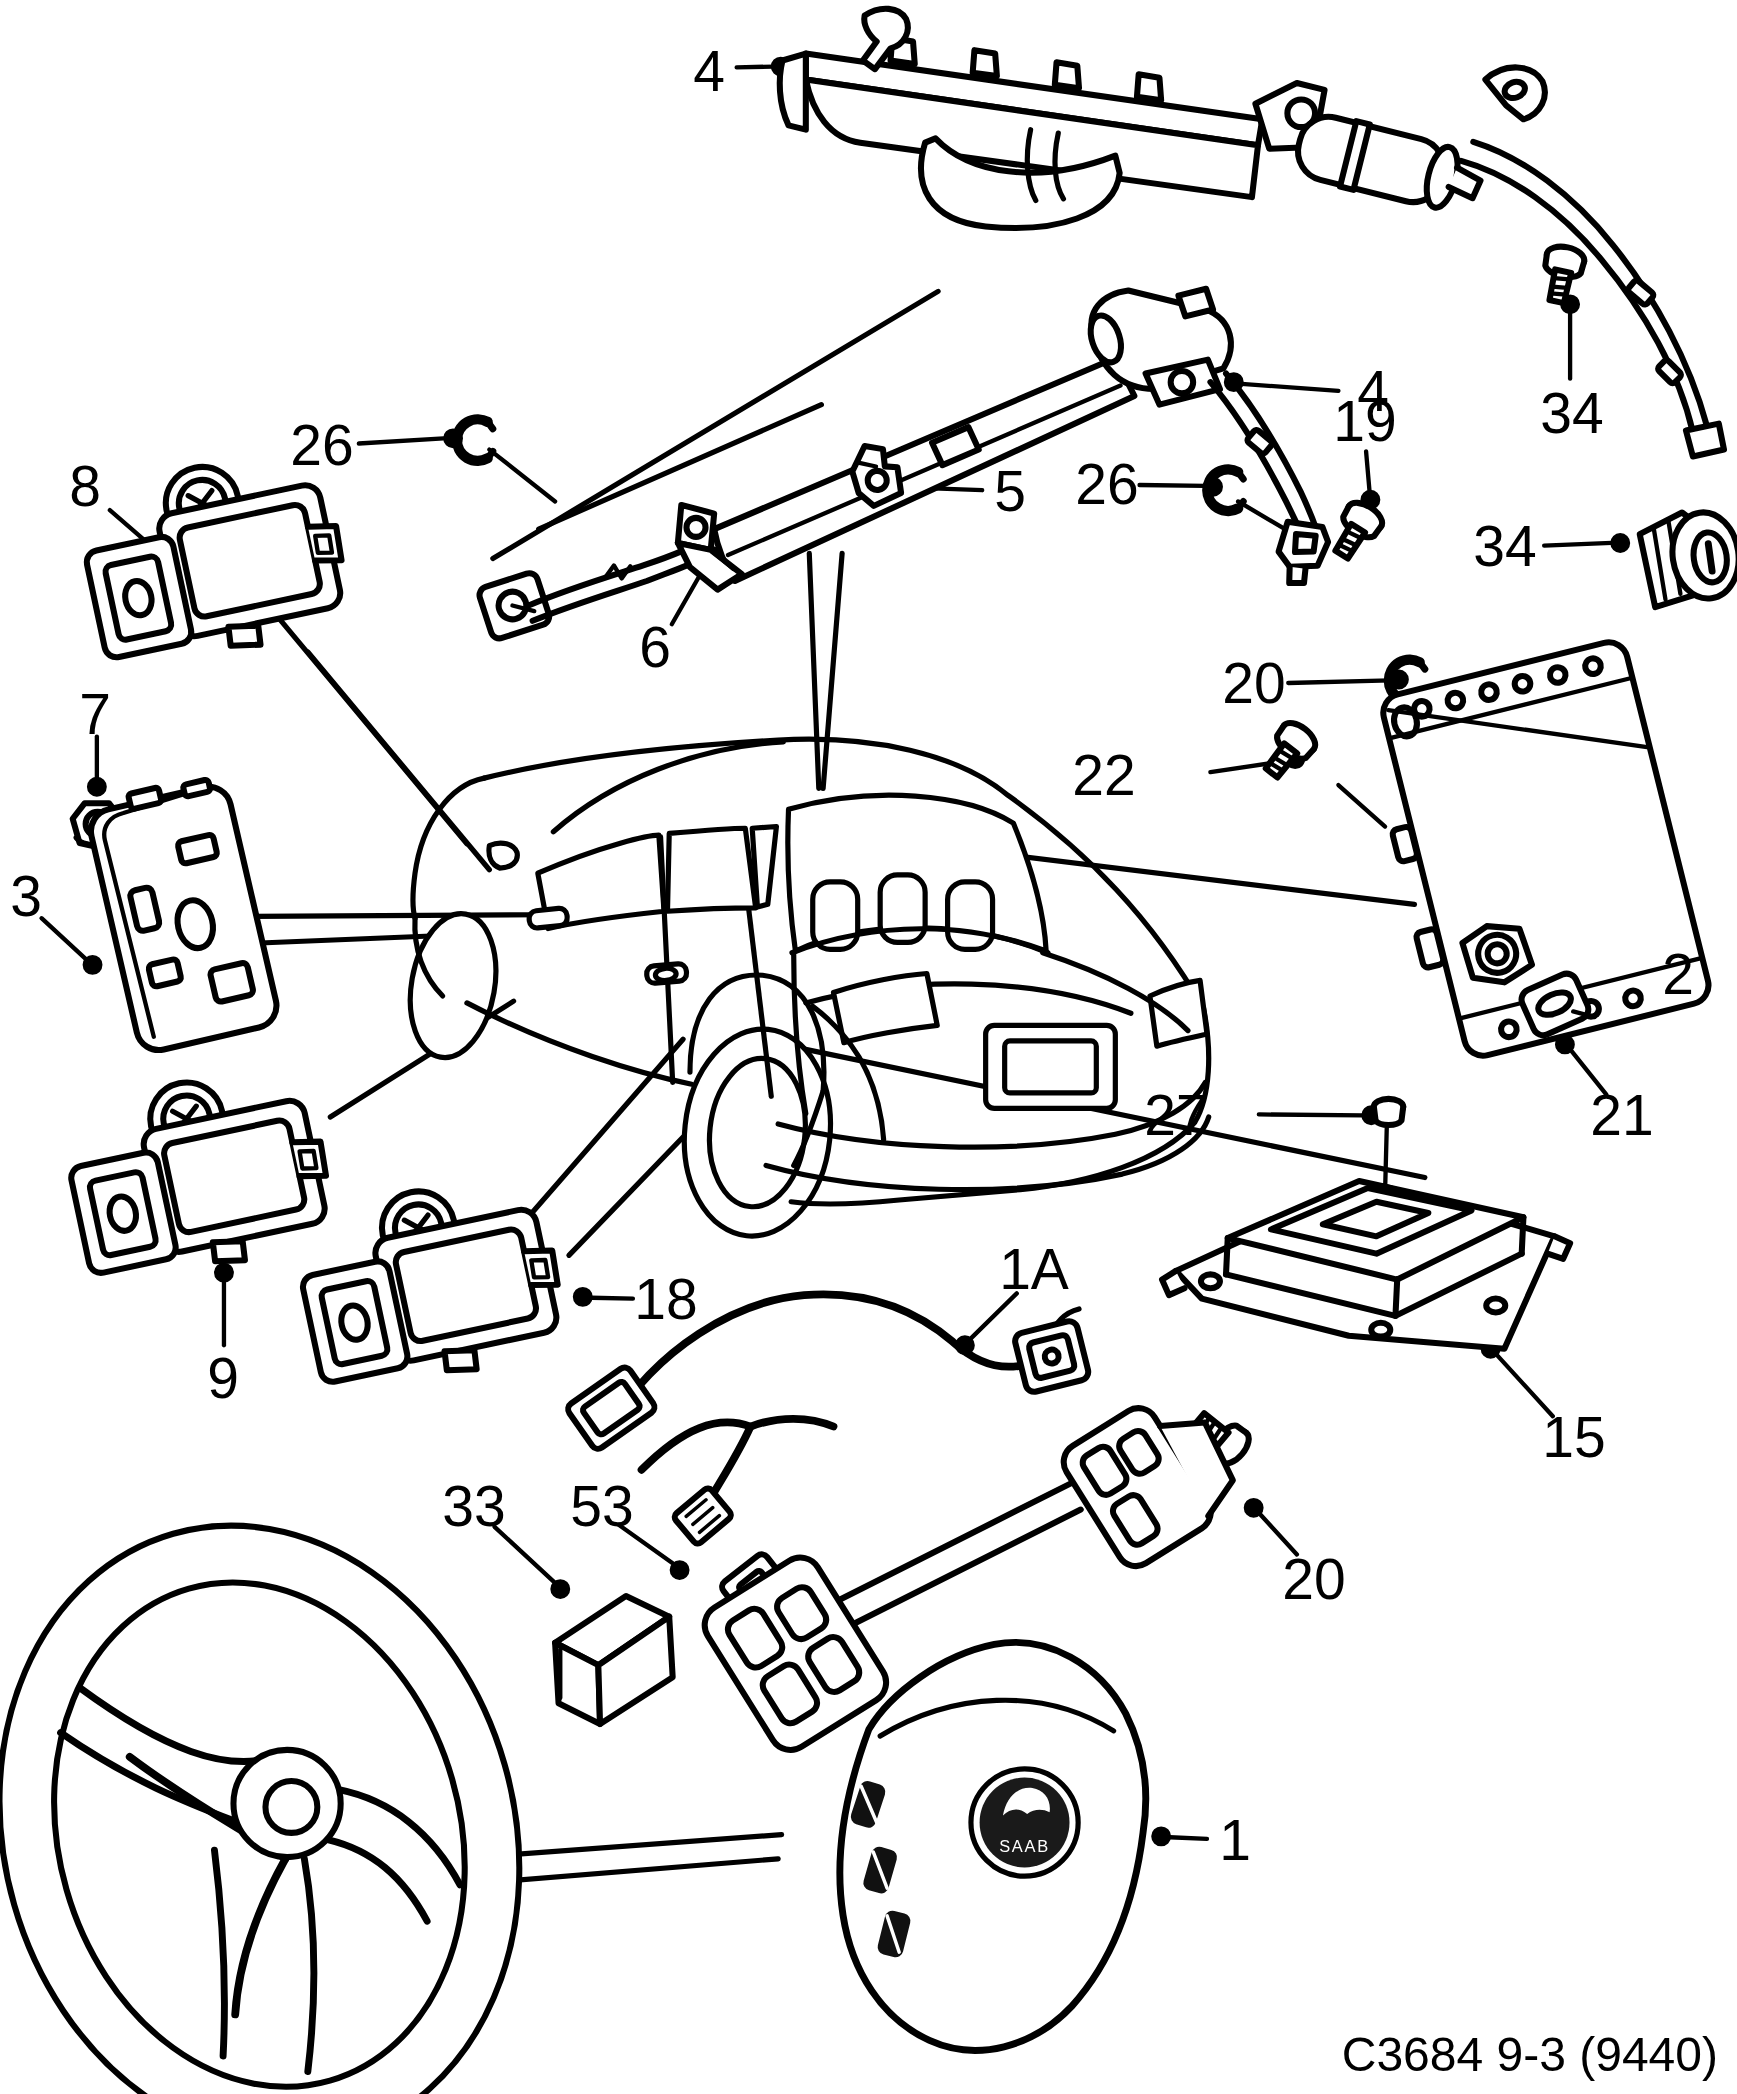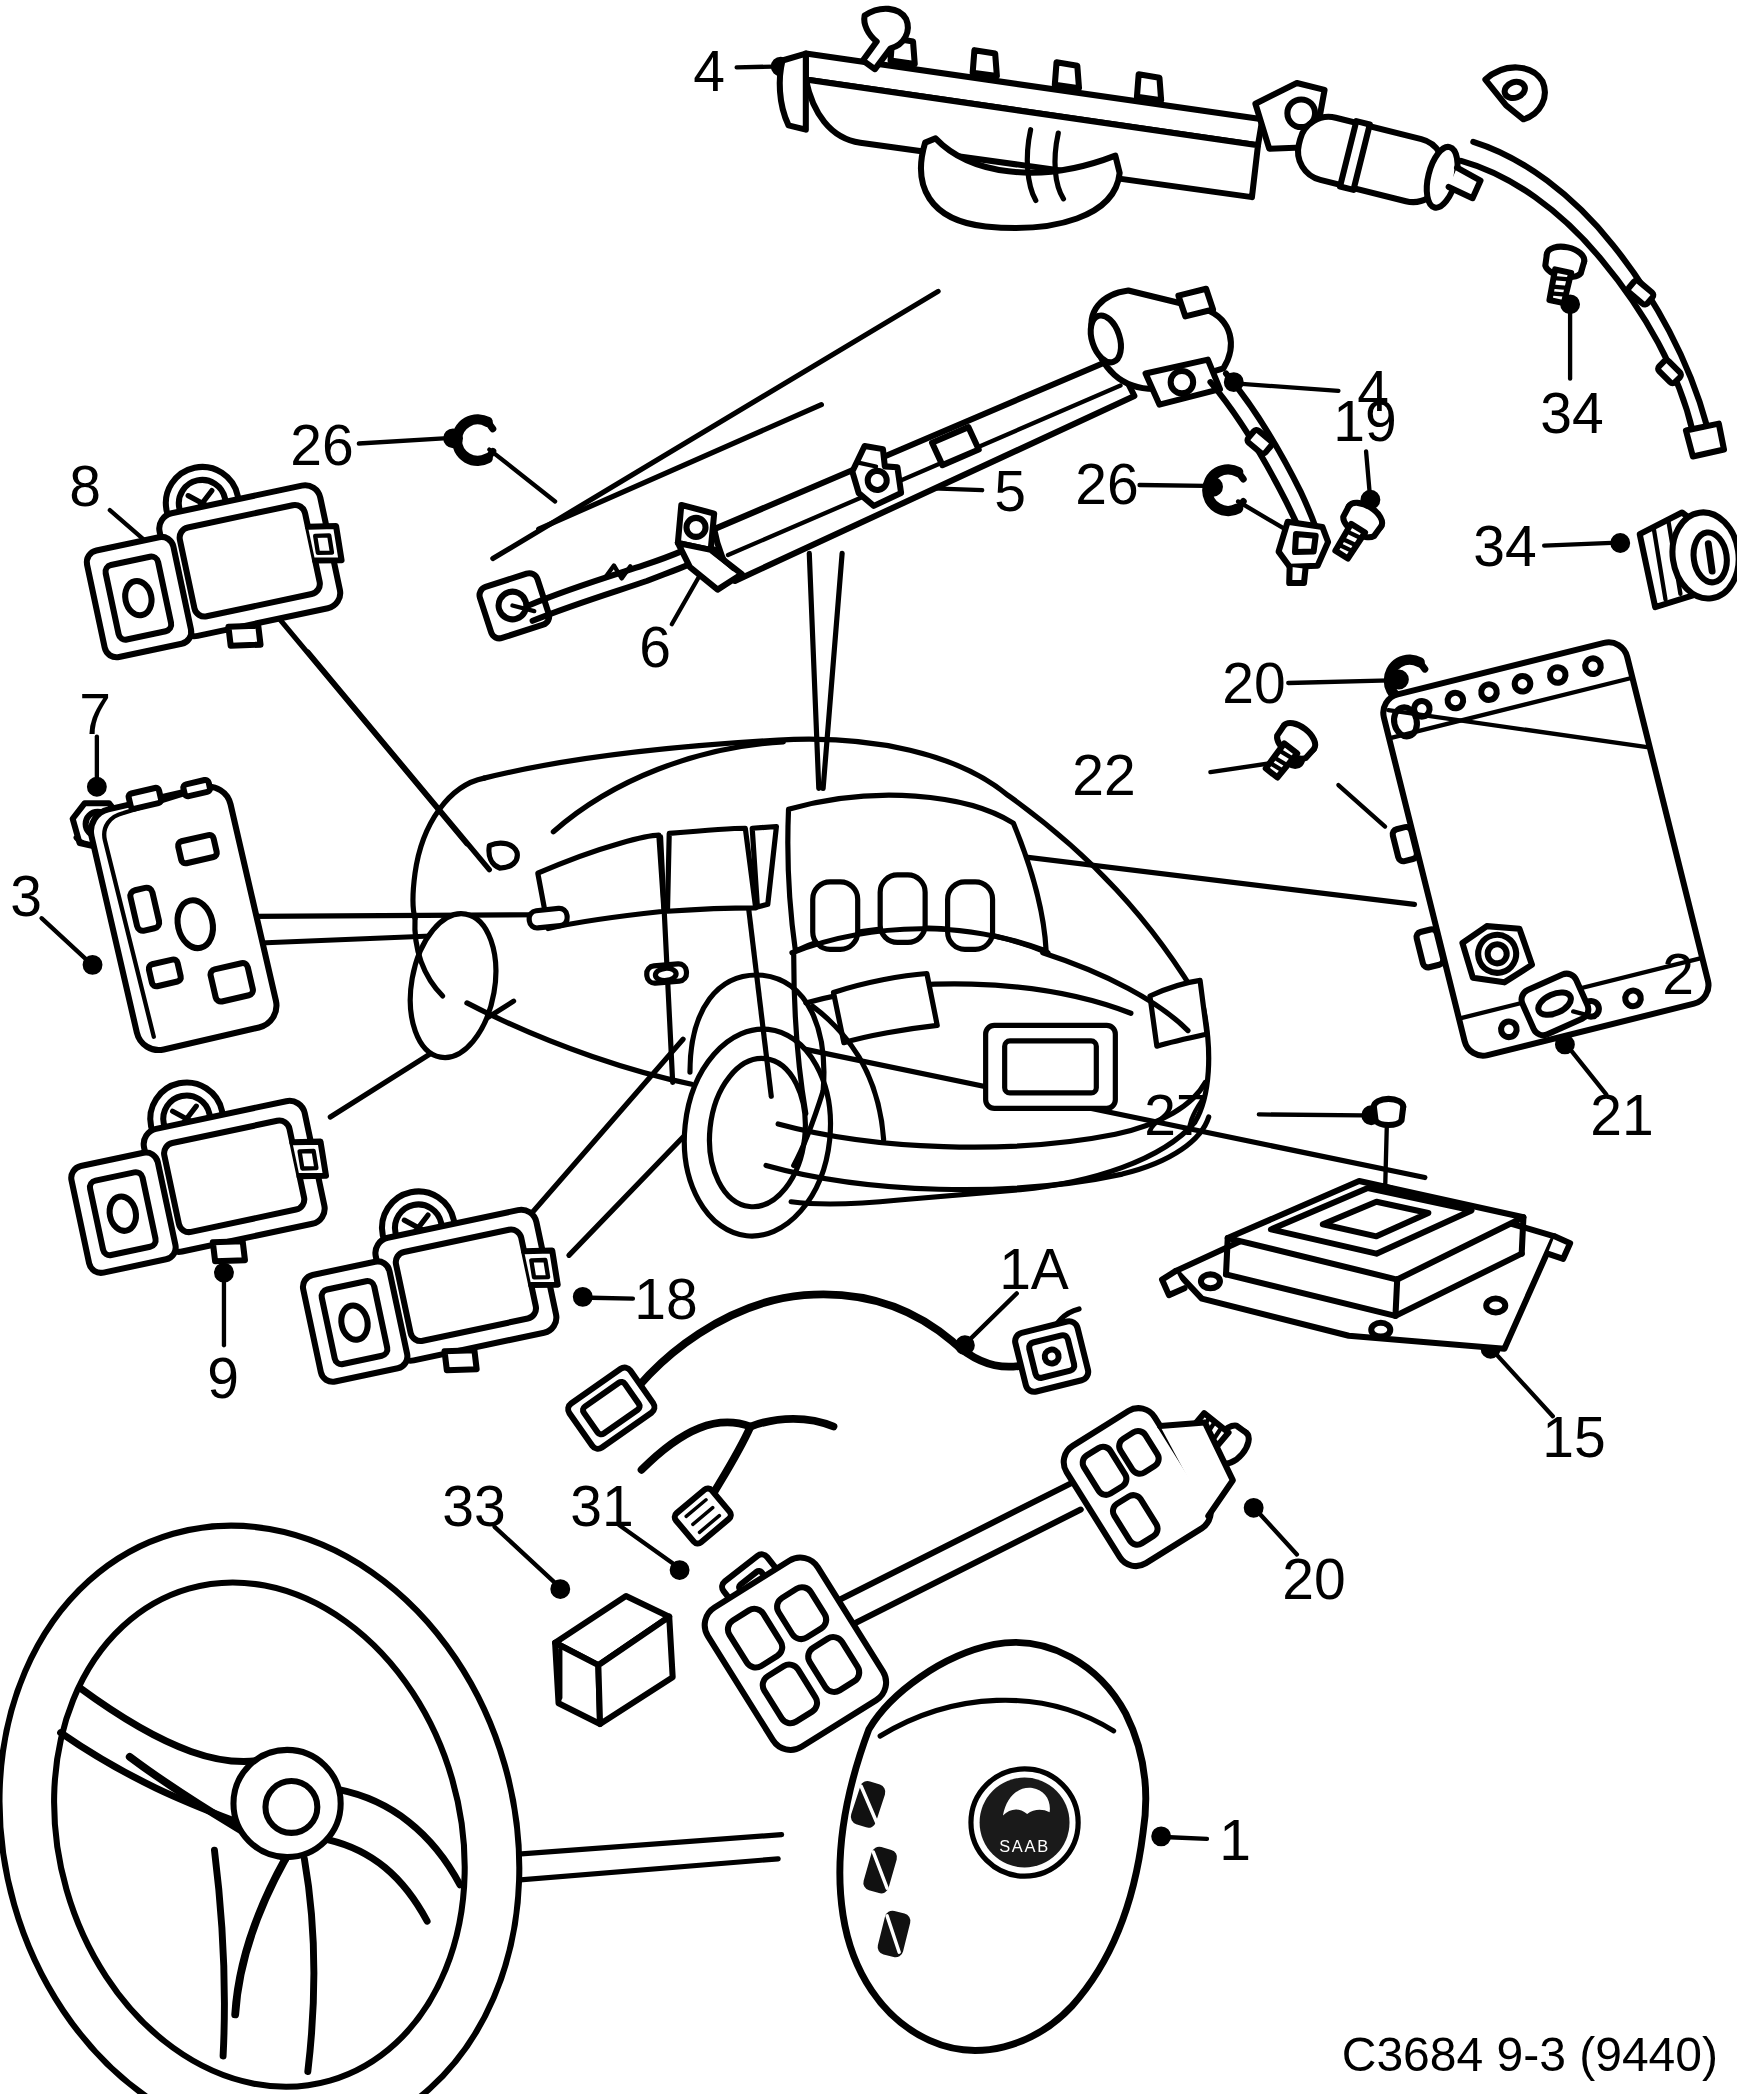--- a/index.html
+++ b/index.html
@@ -447,19 +447,19 @@
   <div class="callout" style="left:1254px;top:683px">20</div>
   <div class="callout" style="left:1104px;top:775px">22</div>
   <div class="callout" style="left:1678px;top:974px">2</div>
   <div class="callout" style="left:1622px;top:1115px">21</div>
   <div class="callout" style="left:1176px;top:1115px">27</div>
   <div class="callout" style="left:1574px;top:1437px">15</div>
   <div class="callout" style="left:223px;top:1378px">9</div>
   <div class="callout" style="left:666px;top:1299px">18</div>
   <div class="callout" style="left:1034px;top:1269px">1A</div>
   <div class="callout" style="left:474px;top:1506px">33</div>
-  <div class="callout" style="left:602px;top:1506px">31</div>
+  <div class="callout" style="left:602px;top:1506px">53</div>
   <div class="callout" style="left:1314px;top:1579px">20</div>
   <div class="callout" style="left:1235px;top:1840px">1</div>
 
   <div class="caption">C3684 9-3 (9440)</div>
 </div>
 
 
 </body></html>

